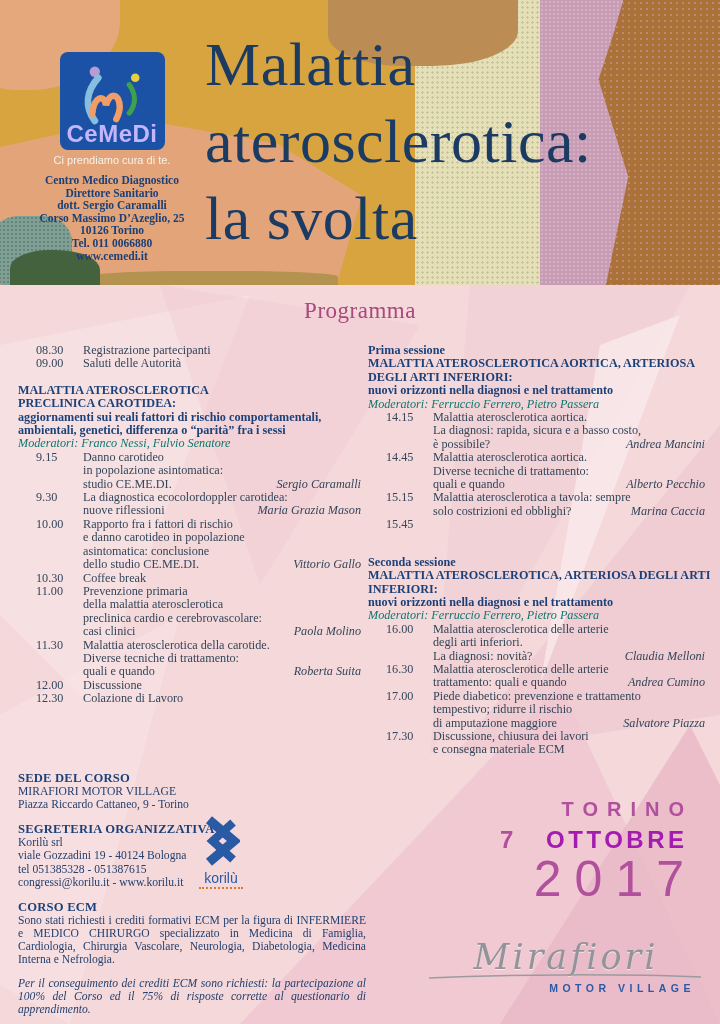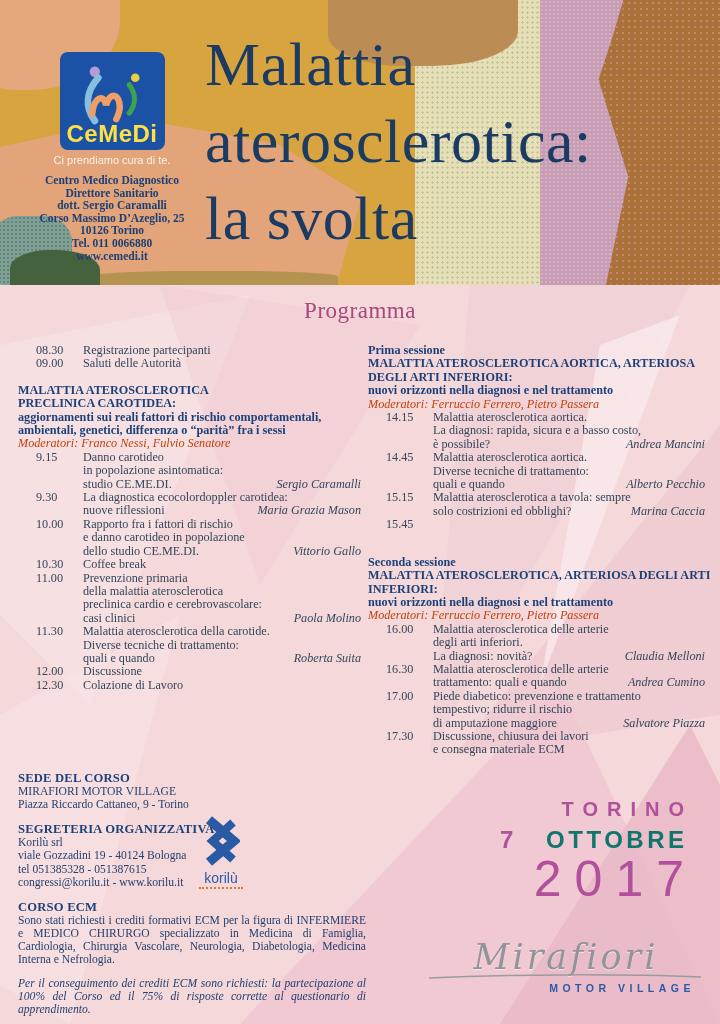--- a/index.html
+++ b/index.html
@@ -27,41 +27,41 @@
   .teal{left:-10px;top:216px;width:82px;height:74px;background:#7fa095;border-radius:35%;}
   .teal::after{content:"";position:absolute;inset:0;border-radius:35%;
     background-image:radial-gradient(rgba(60,80,70,.35) 1px,transparent 1.3px);background-size:4px 4px;}
   .dgreen{left:10px;top:250px;width:90px;height:40px;background:#44623e;border-radius:45% 50% 0 0;}
 
   
   .logo-card{position:absolute;left:14px;top:52px;width:196px;text-align:center;}
   .logo-box{margin:0 auto;width:105px;height:98px;background:#1b52a5;border-radius:8px;
             display:flex;flex-direction:column;align-items:center;justify-content:flex-end;padding-bottom:4px;box-sizing:border-box;}
   .logo-box svg{margin-bottom:-4px;}
-  .logo-word{font-family:"Liberation Sans",sans-serif;font-weight:bold;font-size:24px;color:#fde047;letter-spacing:.5px;line-height:24px;}
+  .logo-word{font-family:"Liberation Sans",sans-serif;font-weight:bold;font-size:24px;color:#c4b5fd;letter-spacing:.5px;line-height:24px;}
   .logo-tagline{margin-top:4px;font-family:"Liberation Sans",sans-serif;font-size:11px;color:#f6f2ea;}
   .logo-info{margin-top:8px;font-size:11.5px;line-height:12.6px;font-weight:bold;color:#1c3f77;}
 
   
   .title{position:absolute;left:205px;top:26px;color:#1c3b63;font-size:62px;line-height:77px;letter-spacing:.5px;}
 
   
   .prog-heading{position:absolute;left:0;top:298px;width:720px;text-align:center;
     color:#a8487d;font-size:23px;letter-spacing:.5px;}
   .pcol{position:absolute;top:344px;font-size:12.2px;line-height:13.4px;color:#33465a;}
   .pcol-left{left:18px;width:343px;}
   .pcol-right{left:368px;width:337px;}
   .pentry{display:flex;}
   .ptime{flex:0 0 47px;padding-left:18px;}
   .pbody{flex:1;min-width:0;}
   .pline{display:flex;justify-content:space-between;}
   .ptxt{white-space:nowrap;}
   .pspk{font-style:italic;padding-left:8px;white-space:nowrap;}
   .psec{color:#1c4179;font-weight:bold;white-space:nowrap;}
-  .pmod{color:#c2410c;font-style:italic;white-space:nowrap;}
+  .pmod{color:#0f766e;font-style:italic;white-space:nowrap;}
   .pgap{height:13px;}
   .pgap-big{height:24px;}
 
   
   .footer-left{position:absolute;left:18px;top:772px;width:348px;color:#24416f;
     font-size:11.6px;line-height:13.1px;}
   .fhead{font-size:12.6px;font-weight:bold;color:#1c4179;letter-spacing:.2px;}
   .fblock{margin-bottom:12px;}
   .fpara{text-align:justify;margin-bottom:11px;}
   .fpara.it{font-style:italic;}
@@ -69,21 +69,21 @@
   
   .korilu{position:absolute;left:188px;top:816px;width:66px;text-align:center;}
   .korilu-word{font-family:"Liberation Sans",sans-serif;font-size:14px;color:#2b5aa5;line-height:14px;margin-top:1px;}
   .korilu-tag{margin:2px auto 0;width:44px;height:3px;border-top:2px dotted #d97b2e;}
 
   
   .event{position:absolute;left:500px;top:798px;width:184px;font-family:"Liberation Sans",sans-serif;}
   .ev-city{font-size:20px;font-weight:bold;color:#b1509d;letter-spacing:9px;margin-right:-9px;text-align:right;}
   .ev-row{display:flex;justify-content:space-between;align-items:baseline;margin-top:5px;}
   .ev-day{font-size:24px;font-weight:bold;color:#b1509d;}
-  .ev-month{font-size:24px;font-weight:bold;color:#0f766e;letter-spacing:3.5px;margin-right:-3.5px;}
+  .ev-month{font-size:24px;font-weight:bold;color:#a21caf;letter-spacing:3.5px;margin-right:-3.5px;}
   .ev-year{font-size:50px;font-weight:400;color:#b1509d;letter-spacing:13px;margin-right:-13px;text-align:right;margin-top:0px;line-height:50px;}
 
   
   .mirafiori{position:absolute;left:427px;top:938px;width:278px;}
   .mf-script{font-family:"DejaVu Serif",serif;font-style:italic;font-size:35px;line-height:38px;
     color:#93939a;letter-spacing:3px;text-align:center;text-shadow:0 1px 0 rgba(255,255,255,.6);}
   .mf-line{display:block;margin-top:-3px;}
   .mf-sub{font-family:"Liberation Sans",sans-serif;font-size:10.5px;font-weight:bold;color:#2b5aa5;
     letter-spacing:4.5px;text-align:right;padding-right:10px;margin-top:1px;}
 
@@ -205,20 +205,23 @@
       <div class="pentry">
         <div class="ptime">10.00</div>
         <div class="pbody">
           <div class="pline">
             <span class="ptxt">Rapporto fra i fattori di rischio</span>
           </div>
           <div class="pline">
             <span class="ptxt">e danno carotideo in popolazione</span>
           </div>
           <div class="pline">
+            <span class="ptxt">asintomatica: conclusione</span>
+          </div>
+          <div class="pline">
             <span class="ptxt">dello studio CE.ME.DI.</span>
             <span class="pspk">Vittorio Gallo</span>
           </div>
         </div>
       </div>
       <div class="pentry">
         <div class="ptime">10.30</div>
         <div class="pbody">
           <div class="pline">
             <span class="ptxt">Coffee break</span>

